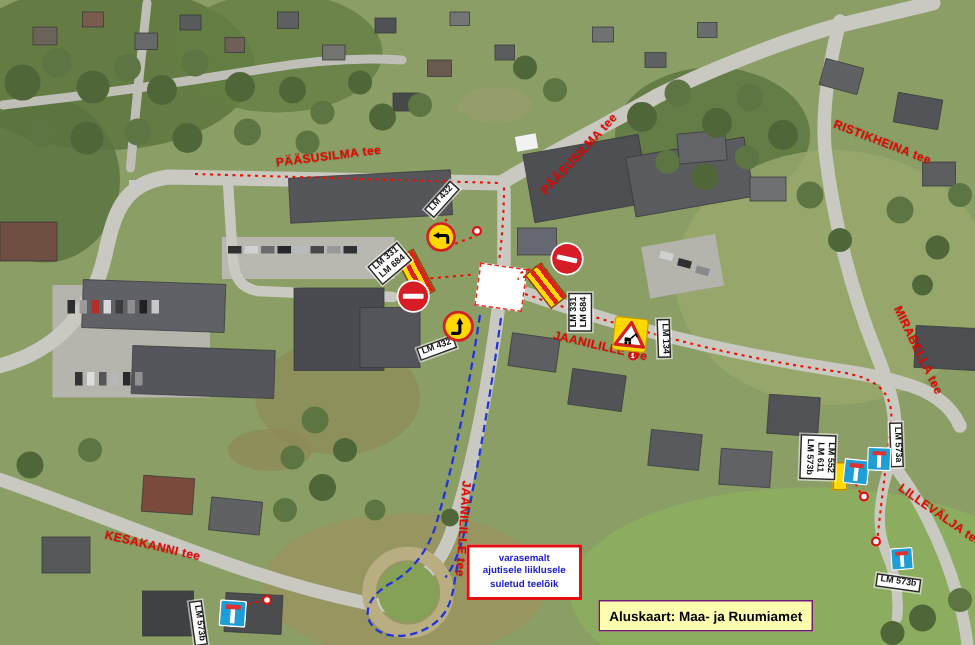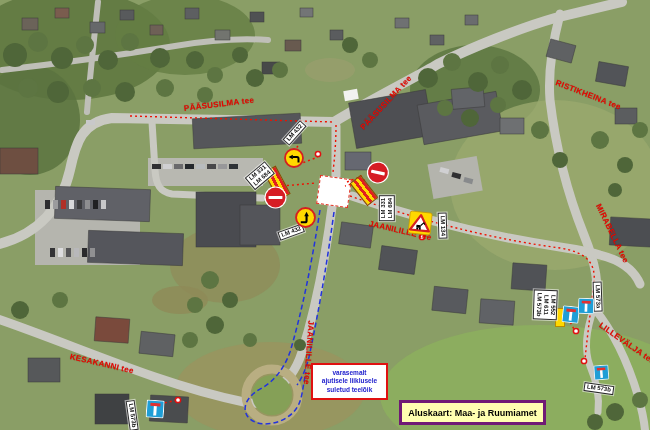--- a/index.html
+++ b/index.html
@@ -17,21 +17,21 @@
   .sign{position:absolute;z-index:7;}
   .barrier{position:absolute;z-index:6;border:1px solid #8a4a00;
       background:repeating-linear-gradient(90deg,#ffd800 0 3px,#e02020 3px 6px);}
   .plate{position:absolute;z-index:6;background:#ffd800;border:1px solid #b88a00;}
   .workzone{position:absolute;background:#fff;border:1px dashed #e03020;z-index:4;}
   .note{position:absolute;left:311px;top:363px;width:73px;height:33px;
         background:#fff;border:2px solid #e01010;color:#1c1ccc;font-size:6.5px;
         font-weight:700;text-align:center;display:flex;flex-direction:column;
         justify-content:center;line-height:1.3;z-index:8;}
   .credit{position:absolute;left:399px;top:400px;width:141px;height:19px;
-        background:#ffffb0;border:3px solid #701a75;color:#000;font-size:9px;
+        background:#ffffb0;border:1px solid #701a75;color:#000;font-size:9px;
         font-weight:700;display:flex;align-items:center;justify-content:center;z-index:8;}
 </style>
 </head>
 <body>
 
 <div class="stage">
 
   <svg class="layer" width="650" height="430">
     <rect width="650" height="430" fill="#8a9e66"></rect>
     <g>

